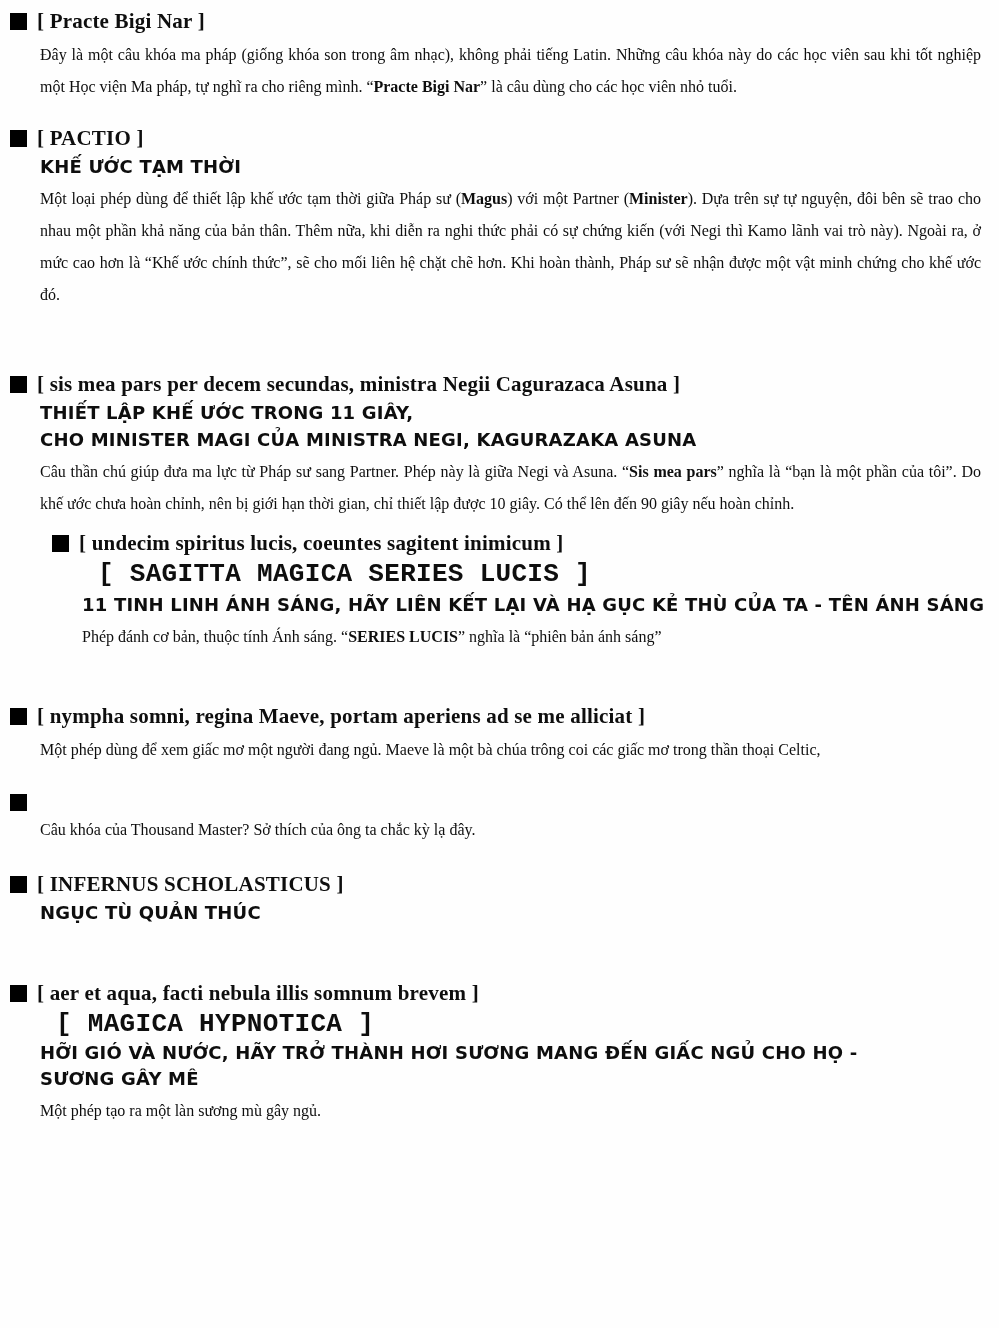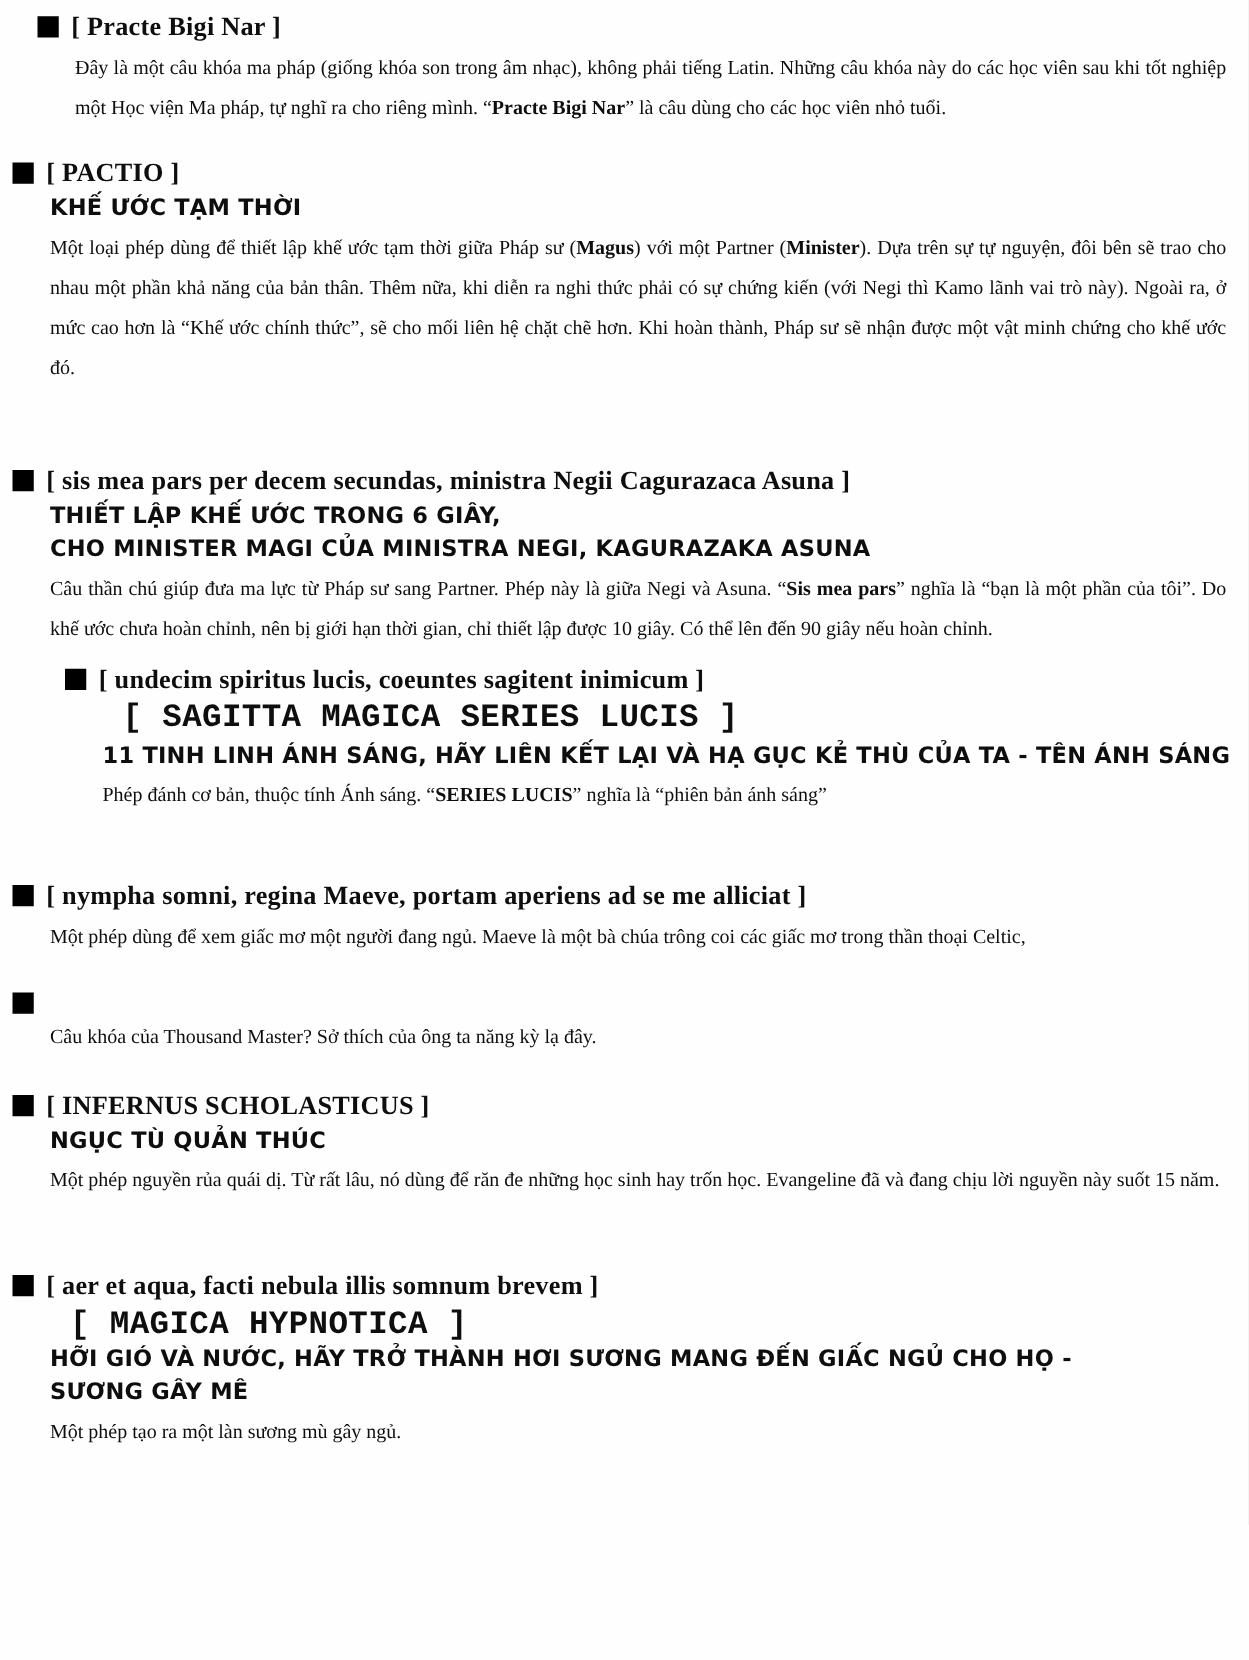--- a/index.html
+++ b/index.html
@@ -25,21 +25,21 @@
     font-family:"DejaVu Sans", sans-serif;
     font-weight:800;font-size:18px;line-height:27px;letter-spacing:.2px;
     white-space:nowrap;
   }
   .body-text{
     margin:3px 18px 0 40px;
     font-size:16px;line-height:32px;text-align:justify;
   }
   .body-text b{font-weight:bold;}
   
-  .s1{margin-top:6px;margin-left:20px;}
+  .s1{margin-top:6px;}
   .s2{margin-top:20px;}
   .s3{margin-top:58px;}
   .s4{margin-top:8px;padding-left:42px;}
   .s5{margin-top:48px;}
   .s6{margin-top:28px;}
   .s7{margin-top:23px;}
   .s8{margin-top:52px;}
   .s8 .big-title{line-height:32px;}
   .s8 .comic{line-height:26px;}
 </style>
@@ -63,21 +63,21 @@
     </div>
     <div class="comic">KHẾ ƯỚC TẠM THỜI</div>
     <p class="body-text"><span>Một loại phép dùng để thiết lập khế ước tạm thời giữa Pháp sư (</span><b>Magus</b><span>) với một Partner (</span><b>Minister</b><span>). Dựa trên sự tự nguyện, đôi bên sẽ trao cho nhau một phần khả năng của bản thân. Thêm nữa, khi diễn ra nghi thức phải có sự chứng kiến (với Negi thì Kamo lãnh vai trò này). Ngoài ra, ở mức cao hơn là “Khế ước chính thức”, sẽ cho mối liên hệ chặt chẽ hơn. Khi hoàn thành, Pháp sư sẽ nhận được một vật minh chứng cho khế ước đó.</span></p>
   </section>
 
   <section class="entry s3">
     <div class="entry-header">
       <span class="bullet"></span>
       <h2 class="entry-title">[ sis mea pars per decem secundas, ministra Negii Cagurazaca Asuna ]</h2>
     </div>
-    <div class="comic">THIẾT LẬP KHẾ ƯỚC TRONG 6 GIÂY,</div>
+    <div class="comic">THIẾT LẬP KHẾ ƯỚC TRONG 11 GIÂY,</div>
     <div class="comic">CHO MINISTER MAGI CỦA MINISTRA NEGI, KAGURAZAKA ASUNA</div>
     <p class="body-text"><span>Câu thần chú giúp đưa ma lực từ Pháp sư sang Partner. Phép này là giữa Negi và Asuna. “</span><b>Sis mea pars</b><span>” nghĩa là “bạn là một phần của tôi”.  Do khế ước chưa hoàn chỉnh, nên bị giới hạn thời gian, chỉ thiết lập được 10 giây. Có thể lên đến 90 giây nếu hoàn chỉnh.</span></p>
   </section>
 
   <section class="entry s4">
     <div class="entry-header">
       <span class="bullet"></span>
       <h2 class="entry-title">[ undecim spiritus lucis, coeuntes sagitent inimicum ]</h2>
     </div>
     <div class="big-title">[ SAGITTA MAGICA SERIES LUCIS ]</div>
@@ -90,30 +90,29 @@
       <span class="bullet"></span>
       <h2 class="entry-title">[ nympha somni, regina Maeve, portam aperiens ad se me alliciat ]</h2>
     </div>
     <p class="body-text"><span>Một phép dùng để xem giấc mơ một người đang ngủ. Maeve là một bà chúa trông coi các giấc mơ trong thần thoại Celtic,</span></p>
   </section>
 
   <section class="entry s6">
     <div class="entry-header">
       <span class="bullet"></span>
     </div>
-    <p class="body-text"><span>Câu khóa của Thousand Master? Sở thích của ông ta năng kỳ lạ đây.</span></p>
+    <p class="body-text"><span>Câu khóa của Thousand Master? Sở thích của ông ta chắc kỳ lạ đây.</span></p>
   </section>
 
   <section class="entry s7">
     <div class="entry-header">
       <span class="bullet"></span>
       <h2 class="entry-title">[ INFERNUS SCHOLASTICUS ]</h2>
     </div>
     <div class="comic">NGỤC TÙ QUẢN THÚC</div>
-    <p class="body-text"><span>Một phép nguyền rủa quái dị. Từ rất lâu, nó dùng để răn đe những học sinh hay trốn học. Evangeline đã và đang chịu lời nguyền này suốt 15 năm.</span></p>
   </section>
 
   <section class="entry s8">
     <div class="entry-header">
       <span class="bullet"></span>
       <h2 class="entry-title">[ aer et aqua, facti nebula illis somnum brevem ]</h2>
     </div>
     <div class="big-title">[ MAGICA HYPNOTICA ]</div>
     <div class="comic">HỠI GIÓ VÀ NƯỚC, HÃY TRỞ THÀNH HƠI SƯƠNG MANG ĐẾN GIẤC NGỦ CHO HỌ -</div>
     <div class="comic">SƯƠNG GÂY MÊ</div>

